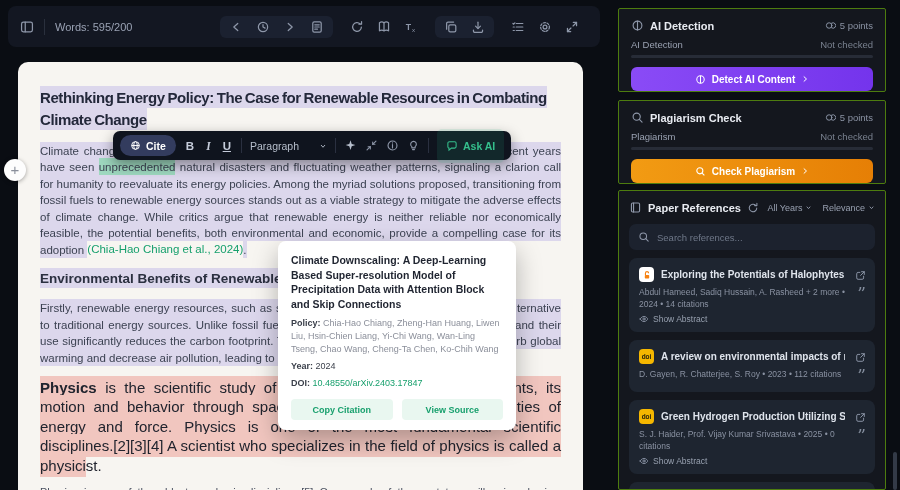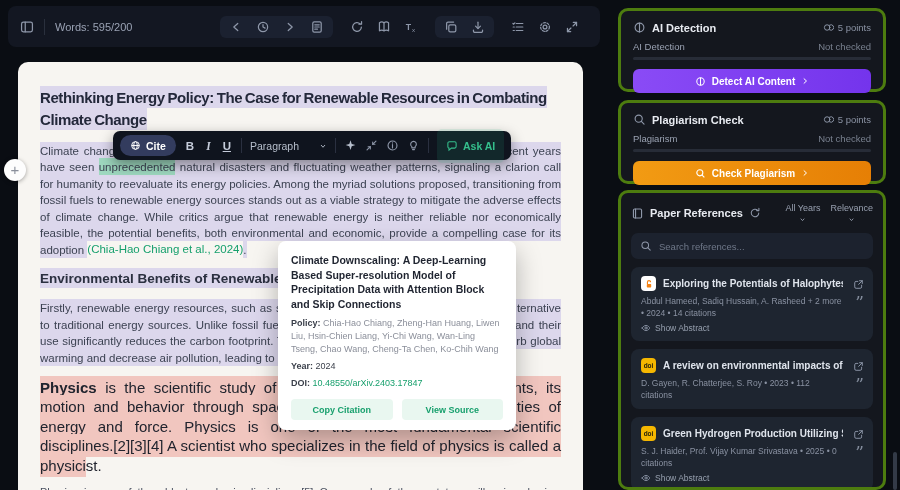--- a/index.html
+++ b/index.html
@@ -56,37 +56,37 @@
   .popup-title { font-size:10.5px; line-height:14.5px; font-weight:bold; color:#1f2430; }
   .popup-row { margin-top:6px; font-size:9px; line-height:13px; color:#8b8f9a; }
   .popup-row .lbl { font-weight:bold; color:#3a3f4a; }
   .popup-row.tight { margin-top:4px; color:#3a3f4a; }
   .doi-link { color:#18a06d; cursor:pointer; }
   .popup-btns { display:flex; gap:9px; margin-top:9px; }
   .popup-btn { flex:1; background:#e9f7f0; border:none; border-radius:4px; height:21px; color:#18a06d;
     font-size:9px; font-weight:bold; cursor:pointer; }
 
   
-  .card { position:absolute; left:618px; width:268px; background:#14171e; border:3px solid #4d7c0f;
-    border-radius:10px; padding:10px 12px; }
+  .card { position:absolute; left:618px; width:268px; background:#14171e; border:1px solid #4d7c0f;
+    border-radius:2px; padding:10px 12px; }
   .card-head { display:flex; align-items:center; gap:6px; }
   .card-title { font-size:11px; font-weight:bold; color:#e8ebf1; }
   .points { margin-left:auto; display:flex; align-items:center; gap:4px; color:#8b93a4; font-size:9.5px; }
   .status-row { display:flex; justify-content:space-between; margin-top:7px; font-size:9.5px; color:#9aa2b2; }
   .status-row .muted { color:#79818f; }
   .progress { height:3px; background:#272c37; border-radius:2px; margin-top:5px; }
   .cta { margin-top:9px; width:100%; height:24px; border:none; border-radius:6px; display:flex;
     align-items:center; justify-content:center; gap:6px; color:#fff; font-size:10px; font-weight:bold; cursor:pointer; }
   .cta.purple { background:linear-gradient(90deg,#8a4bf6,#7434ec); }
   .cta.orange { background:linear-gradient(90deg,#f29b13,#e67f05); }
 
   .refs-card { top:190px; height:300px; overflow:hidden; padding:10px 10px; }
   .refs-head { display:flex; align-items:center; gap:6px; }
   .refs-filters { margin-left:auto; display:flex; align-items:center; gap:10px; color:#98a0b0; font-size:9px; }
-  .filter { display:flex; align-items:center; gap:3px; cursor:pointer;flex-direction:column; }
+  .filter { display:flex; align-items:center; gap:3px; cursor:pointer; }
   .search-box { margin-top:10px; height:26px; background:#1c222e; border-radius:7px; display:flex;
     align-items:center; gap:7px; padding:0 9px; }
   .search-box input { flex:1; background:transparent; border:none; outline:none; color:#aeb6c4; font-size:9.5px;
     font-family:"Liberation Sans", sans-serif; }
   .search-box input::placeholder { color:#6f7889; }
   .ref-item { position:relative; margin-top:8px; background:#1e2530; border-radius:8px; padding:9px 30px 8px 10px; }
   .ref-title-row { display:flex; align-items:center; gap:7px; }
   .ref-title { font-size:10px; font-weight:bold; color:#dfe4ec; white-space:nowrap; overflow:hidden; }
   .badge-doi { width:15px; height:15px; flex:0 0 15px; background:#f5b700; border-radius:4px; color:#26220a;
     font-size:6.5px; font-weight:bold; display:flex; align-items:center; justify-content:center; }

